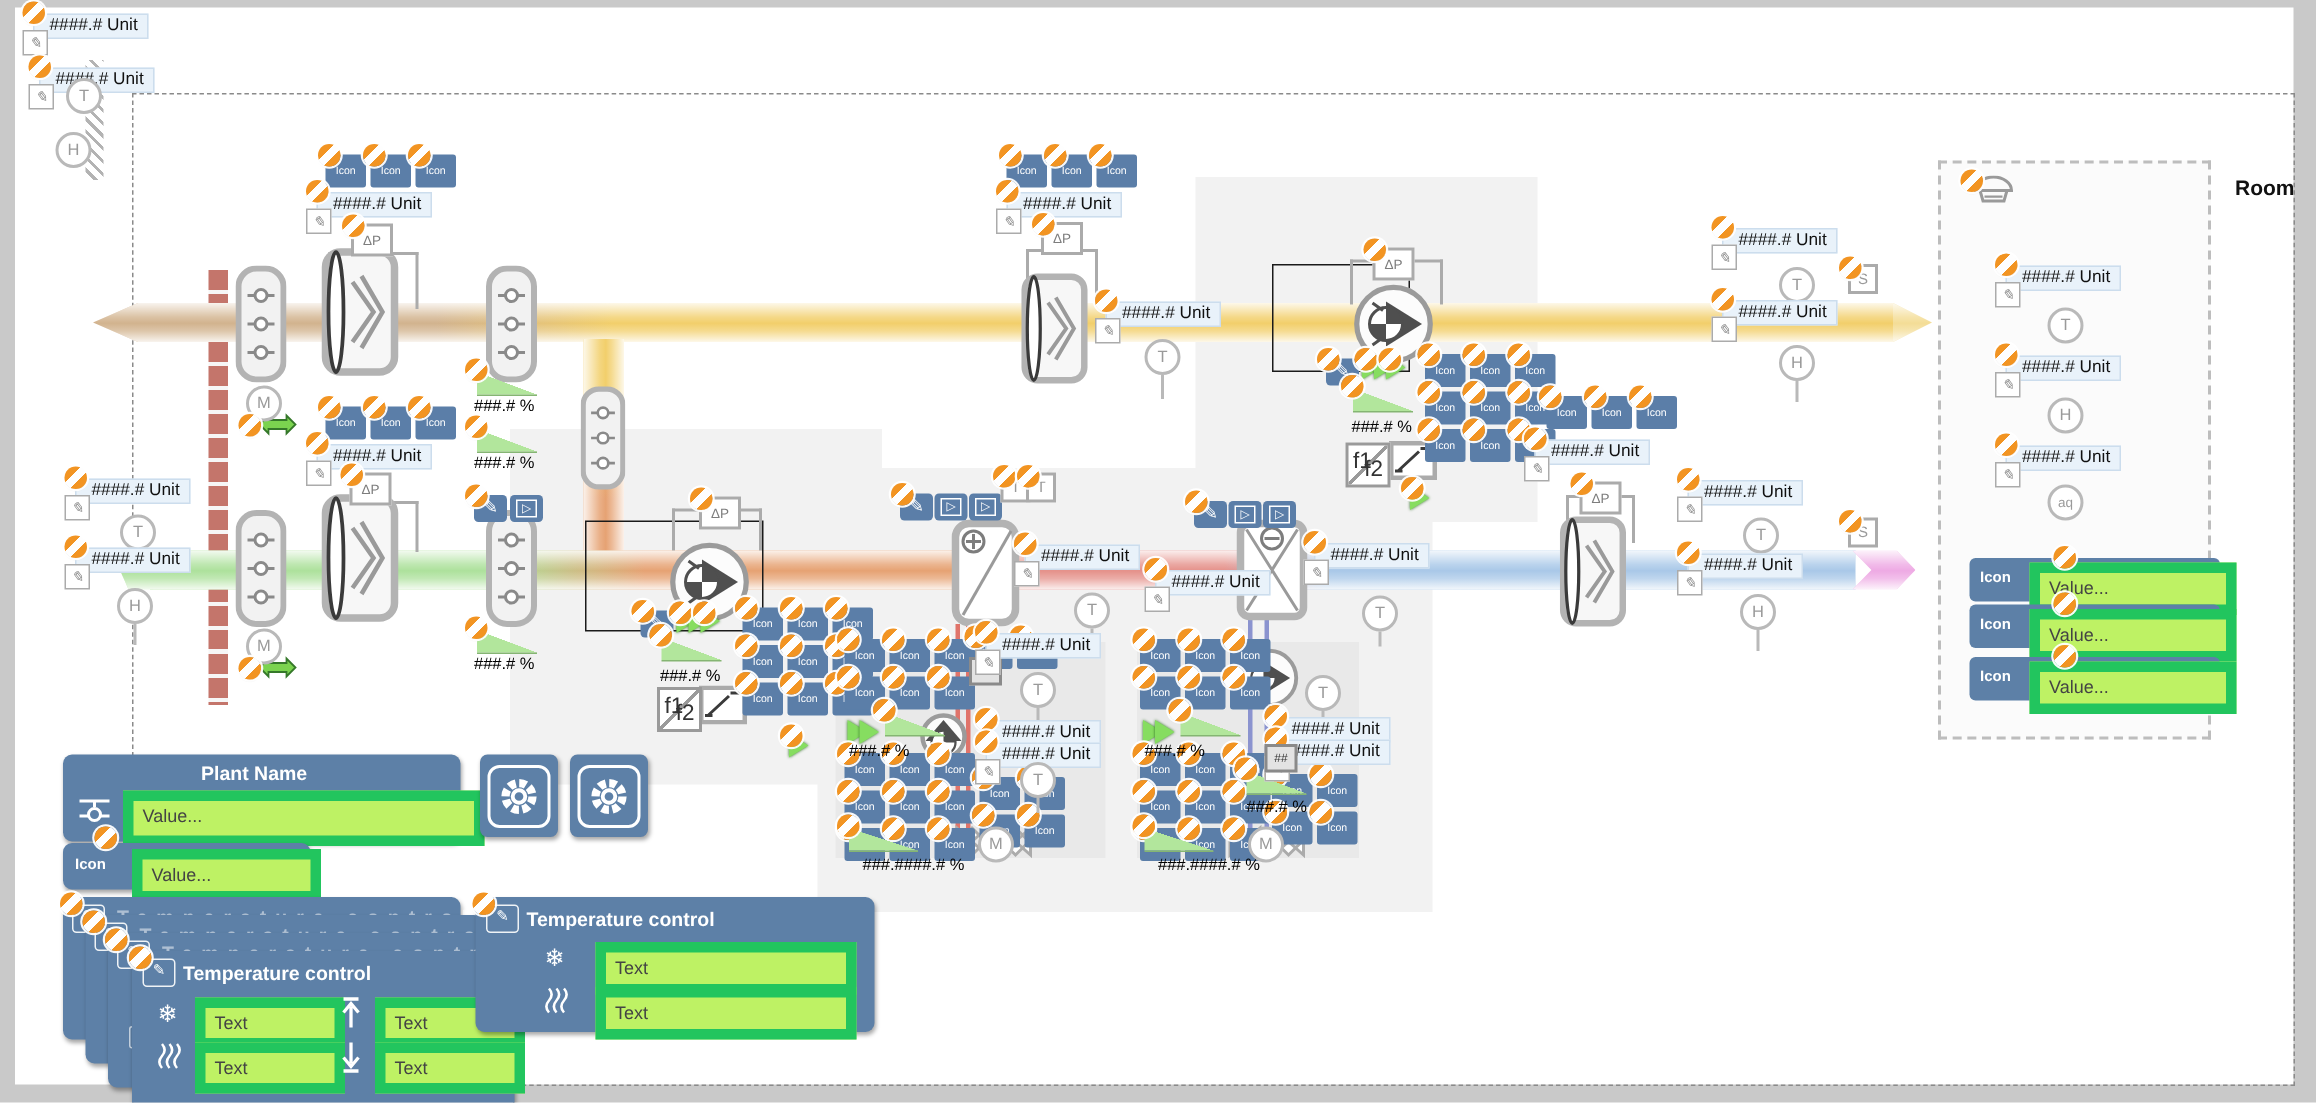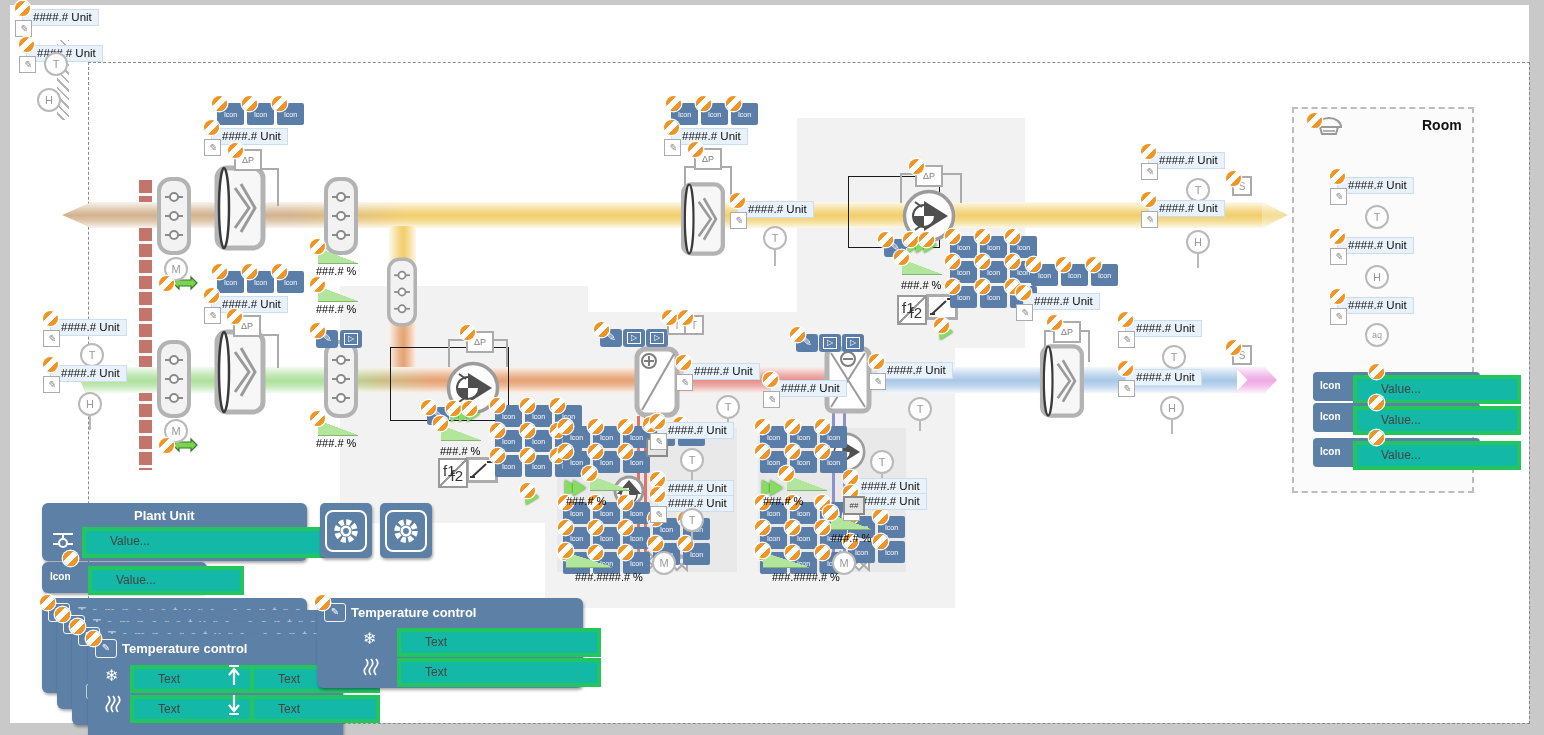--- a/index.html
+++ b/index.html
@@ -66,22 +66,22 @@
   .pct{position:absolute;font-size:11px;color:#000;z-index:6;white-space:nowrap}
   .tri3{position:absolute;display:flex;z-index:5}
   .tri3 i{width:0;height:0;border-left:13px solid #86dd60;border-top:8px solid transparent;
           border-bottom:8px solid transparent;margin-left:-5px;filter:drop-shadow(0 0 1px #2f6f22)}
   .tri1{position:absolute;width:0;height:0;border-left:13px solid #86dd60;border-top:8px solid transparent;
         border-bottom:8px solid transparent;filter:drop-shadow(0 0 1px #2f6f22);z-index:5}
   .sym{position:absolute;z-index:4}
   
   .bp{position:absolute;background:#5d80a7;border-radius:6px;box-shadow:1px 2px 3px rgba(0,0,0,.35);z-index:20}
   .bp .title{color:#fff;font-size:13px;font-weight:bold;white-space:nowrap}
-  .inp{position:absolute;background:#14b8a6;border:4px solid #22c55e;color:#444;font-size:12px;
-       padding:3px 24px;overflow:hidden;white-space:nowrap}
+  .inp{position:absolute;background:#bef264;border:7px solid #22c55e;color:#444;font-size:12px;
+       padding:3px 6px;overflow:hidden;white-space:nowrap}
   .hicon{position:absolute;width:20px;height:17px;border:1px solid rgba(255,255,255,.9);border-radius:3px;
          color:#fff;font-size:10px;line-height:16px;text-align:center}
   .gbtn{position:absolute;width:52px;height:55px;background:#5d80a7;border-radius:5px;display:flex;
         align-items:center;justify-content:center;box-shadow:1px 2px 3px rgba(0,0,0,.35);z-index:20}
   .gframe{width:38px;height:38px;border:2.5px solid #fff;border-radius:8px;display:flex;
           align-items:center;justify-content:center}
   .mini{position:absolute;width:11px;height:13px;border:1px solid rgba(255,255,255,.65);border-radius:2px}
   .roombox{position:absolute;border:2px dashed #bdbdbd;background:#fbfbfb;z-index:2}
   .vrow{position:absolute;width:167px;height:29px;background:#5d80a7;border-radius:4px;z-index:20}
   .vrow .il{position:absolute;left:7px;top:8px;color:#fff;font-size:10px;font-weight:bold}
@@ -906,21 +906,21 @@
     <span class="lab">####.# Unit</span>
   </div>
   <div class="sens" style="left:34px;top:47px">
       <span class="sc">T</span>
     </div>
   <div class="sens" style="left:27px;top:83px">
       <span class="sc">H</span>
     </div>
 
   <div class="roombox" style="left:1282px;top:102px;width:178px;height:382px"></div>
-  <span class="abs" style="left:1412px;top:112px;font-size:14px;font-weight:bold;color:#111;z-index:3">Room</span>
+  <span class="abs" style="left:1480px;top:112px;font-size:14px;font-weight:bold;color:#111;z-index:3">Room</span>
   <svg class="sym" style="left:1302px;top:112px" width="34" height="22">
       <use href="#ceil"></use>
     </svg>
   <i class="nb" style="left:1297px;top:108px"></i>
 
   <div class="chip" style="left:1327px;top:170px">
     <i class="nb"></i>
     <em class="pc">✎</em>
     <span class="lab">####.# Unit</span>
   </div>
@@ -954,21 +954,21 @@
     <div class="inp" style="left:40px;top:3px;width:112px;height:15px">Value...</div>
     <i class="nb" style="left:56px;top:-8px"></i>
   </div>
   <div class="vrow" style="left:1303px;top:433px">
     <span class="il">Icon</span>
     <div class="inp" style="left:40px;top:3px;width:112px;height:15px">Value...</div>
     <i class="nb" style="left:56px;top:-8px"></i>
   </div>
 
   <div class="bp" style="left:32px;top:498px;width:265px;height:58px">
-    <div class="title" style="position:absolute;left:92px;top:5px">Plant Unit</div>
+    <div class="title" style="position:absolute;left:92px;top:5px">Plant Name</div>
     <svg style="position:absolute;left:8px;top:27px" width="26" height="20">
         <use href="#plantico"></use>
       </svg>
     <div class="inp" style="left:40px;top:24px;width:215px;height:17px">Value...</div>
   </div>
 
   <div class="bp" style="left:32px;top:557px;width:165px;height:31px">
     <span style="position:absolute;left:8px;top:9px;color:#fff;font-size:10px;font-weight:bold">Icon</span>
     <div class="inp" style="left:46px;top:4px;width:100px;height:15px">Value...</div>
     <i class="nb" style="left:21px;top:-11px"></i>

